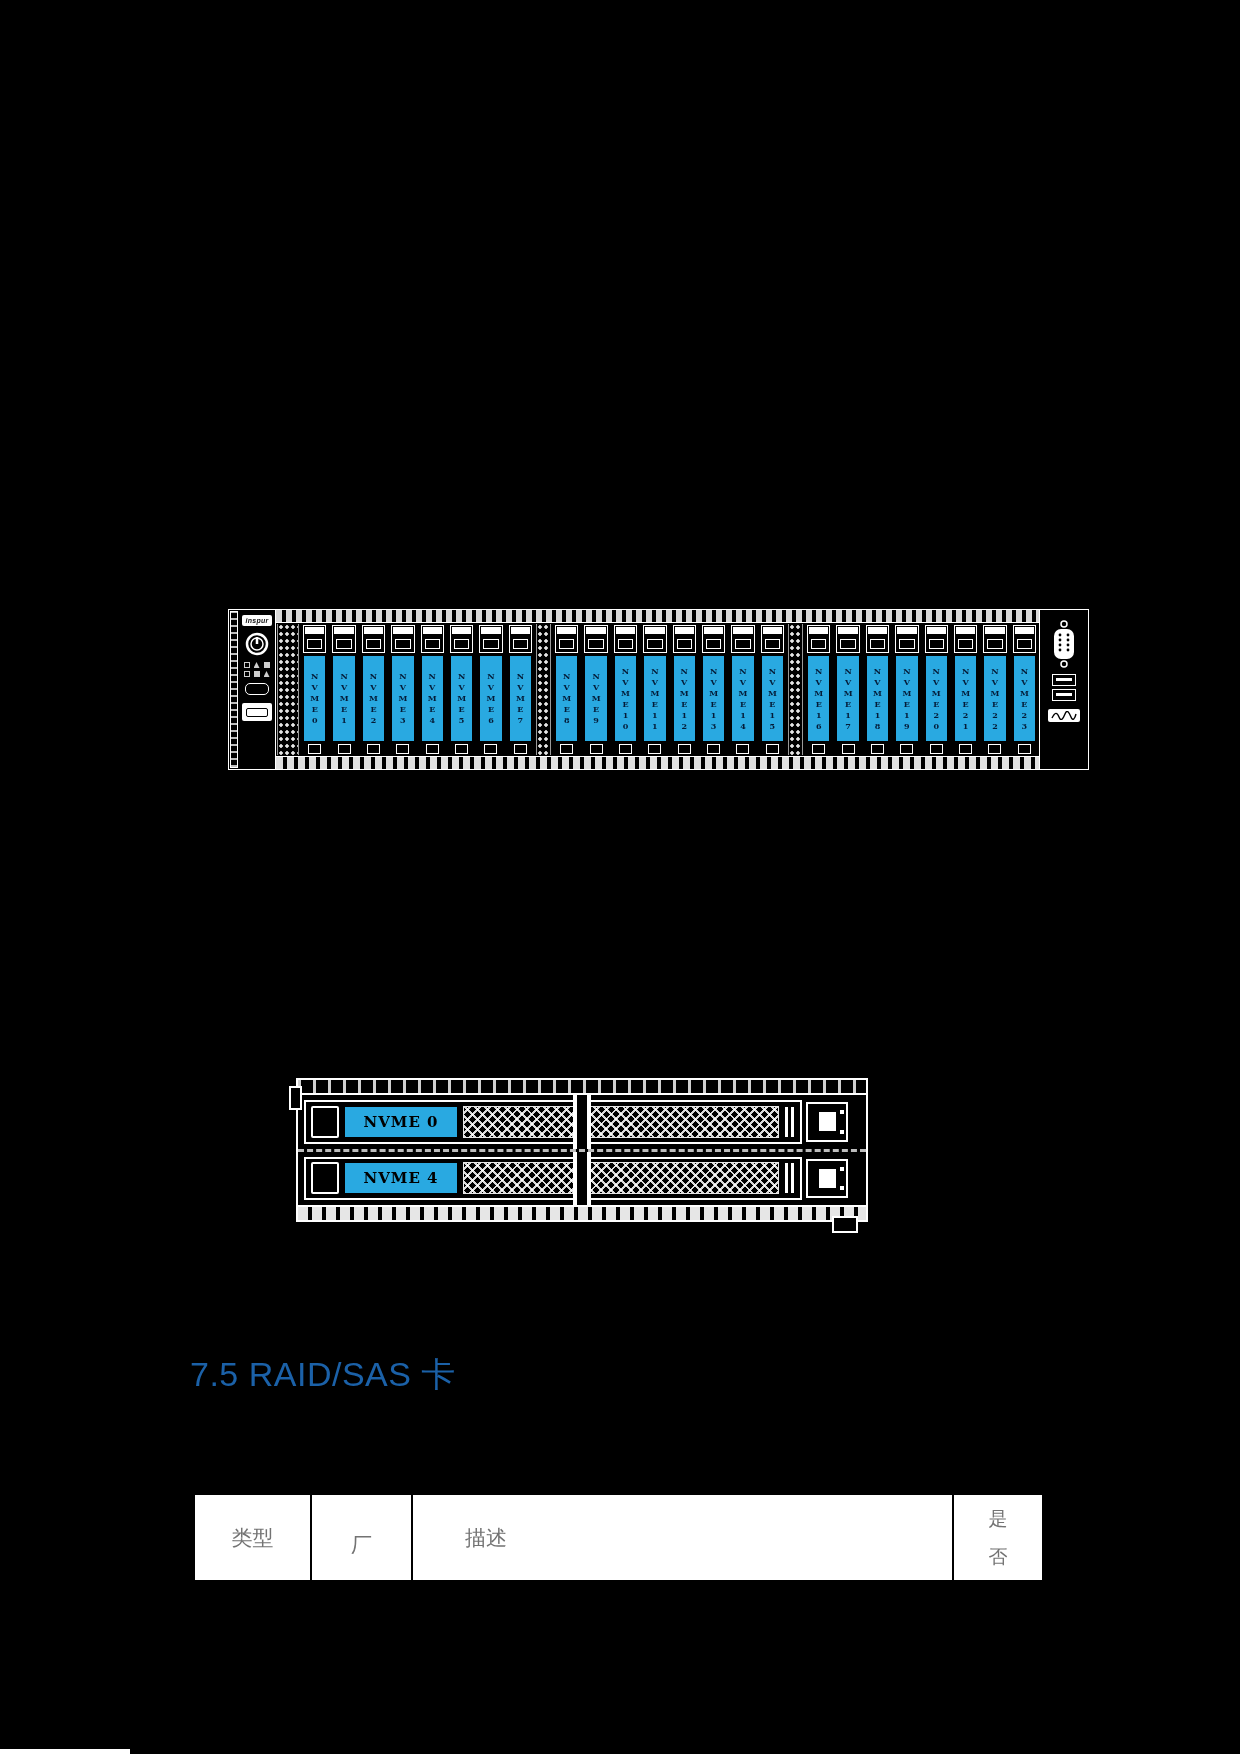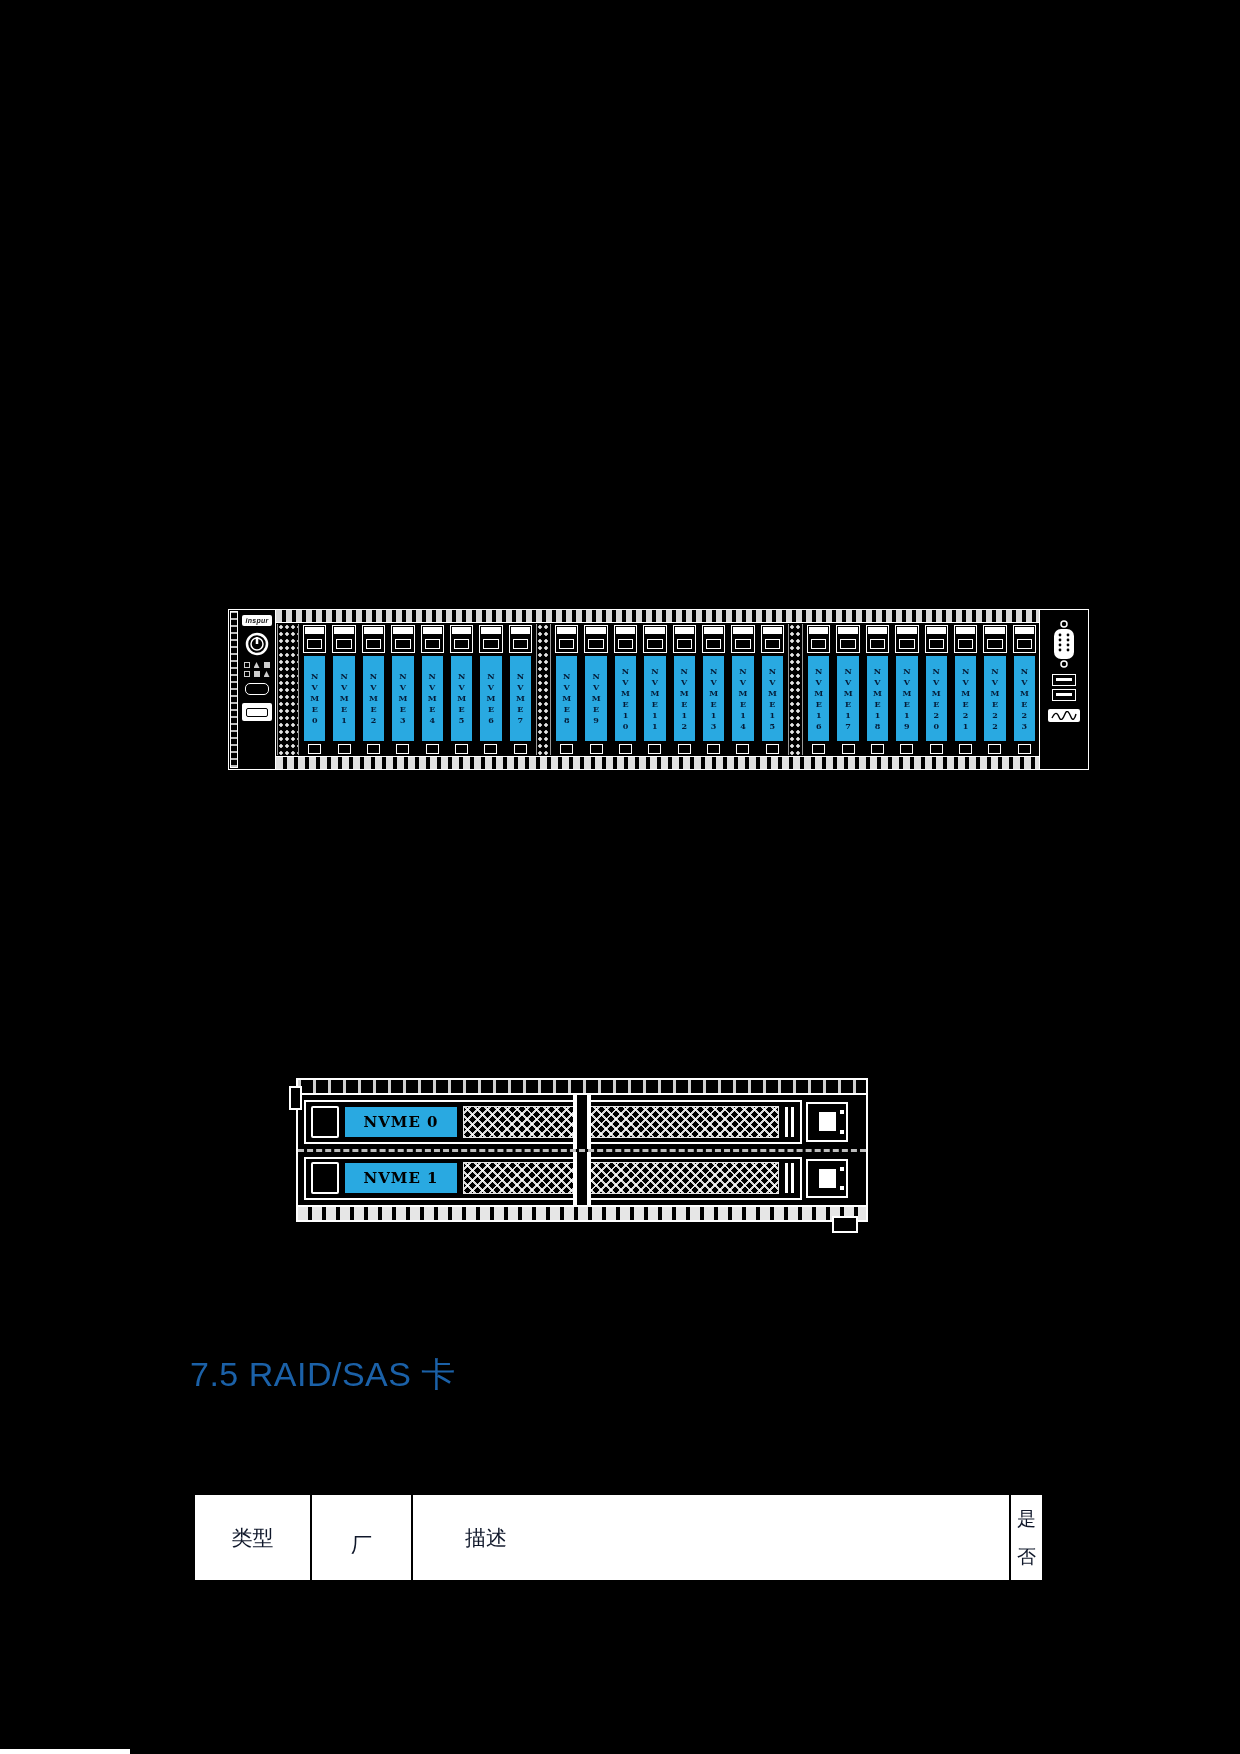--- a/index.html
+++ b/index.html
@@ -87,26 +87,26 @@
   
   .section-heading{
     position:absolute;left:190px;top:1352px;
     font-size:34px;font-weight:normal;letter-spacing:.5px;
   }
 
   
   .spec-table{
     position:absolute;left:193px;top:1493px;width:851px;height:89px;
     background:#fff;border:2px solid #000;box-sizing:border-box;
-    display:flex;color:#0f172a;font-size:21px;
+    display:flex;color:#737373;font-size:21px;
   }
   .spec-col{border-right:2px solid #000;display:flex;align-items:center;justify-content:center;box-sizing:border-box;}
   .col-type{width:117px;}
   .col-vendor{width:101px;padding-top:14px;}
-  .col-desc{width:598px;justify-content:flex-start;padding-left:52px;}
+  .col-desc{width:541px;justify-content:flex-start;padding-left:52px;}
   .col-support{flex:1;border-right:none;flex-direction:column;justify-content:center;gap:12px;font-size:19px;}
 
   .footer-sliver{position:absolute;left:0;bottom:0;width:130px;height:5px;background:#fff;}
 </style>
 </head>
 <body style="--bay: #29A9E1; background: rgb(0, 0, 0);">
 
 <div class="server24">
   <div class="ear"></div>
 
@@ -383,21 +383,21 @@
           <div class="module"></div>
         </div>
 
       </div>
     <div class="s4-row">
 
 
         <div class="half">
           <div class="tray">
             <div class="tray-latch"></div>
-            <div class="d-label">NVME 1</div>
+            <div class="d-label">NVME 4</div>
             <div class="vent"></div>
             <div class="tray-bars">
               <i></i>
               <i></i>
             </div>
           </div>
           <div class="module"></div>
         </div>
       </div>
   </div>

